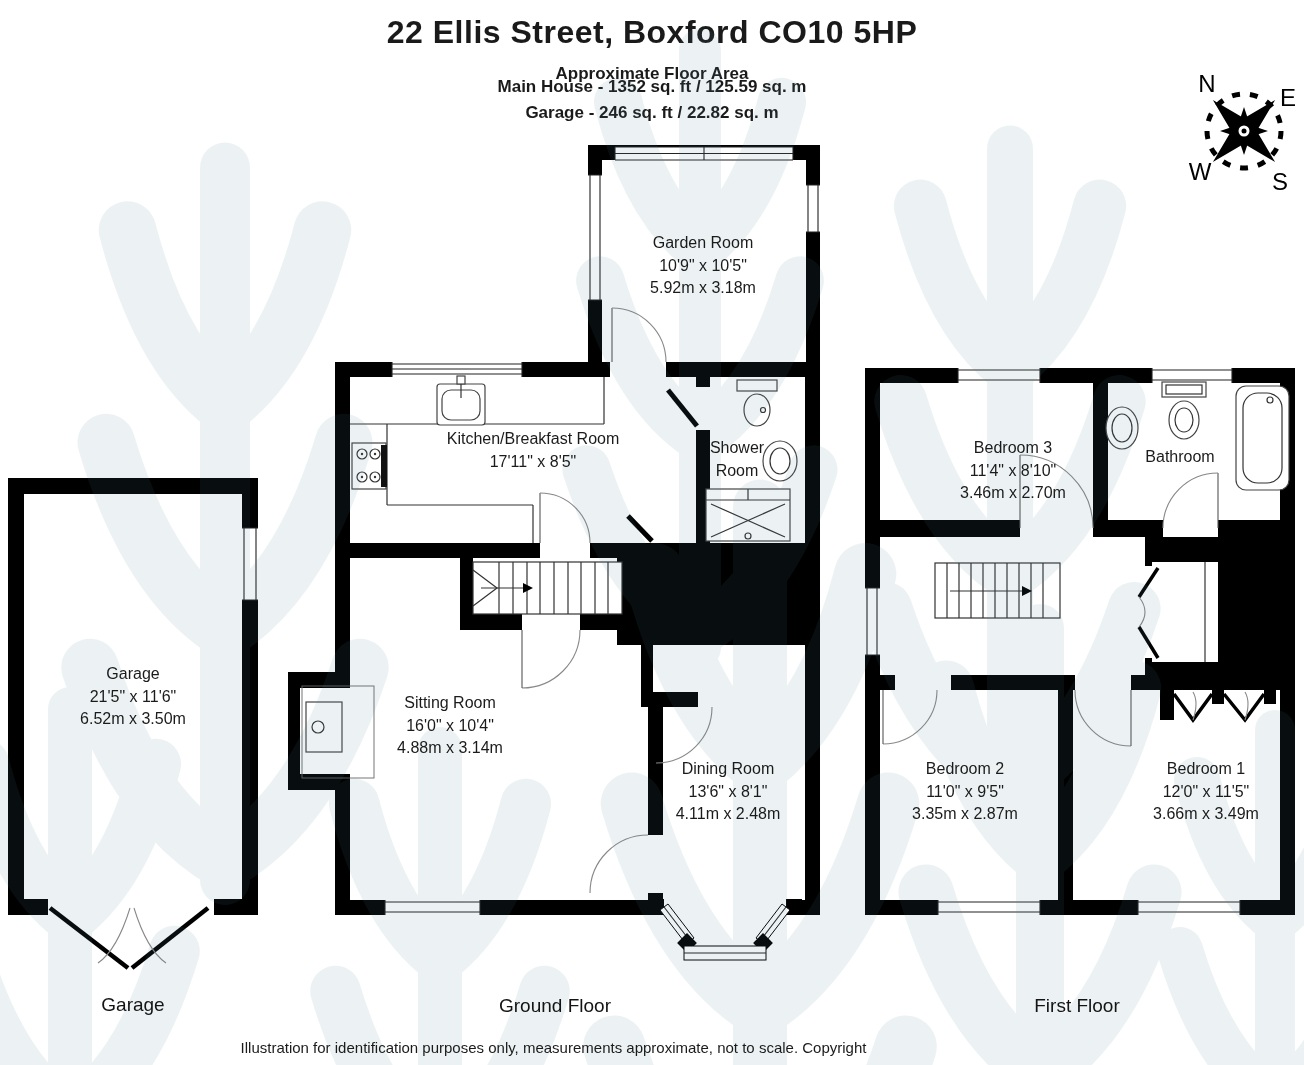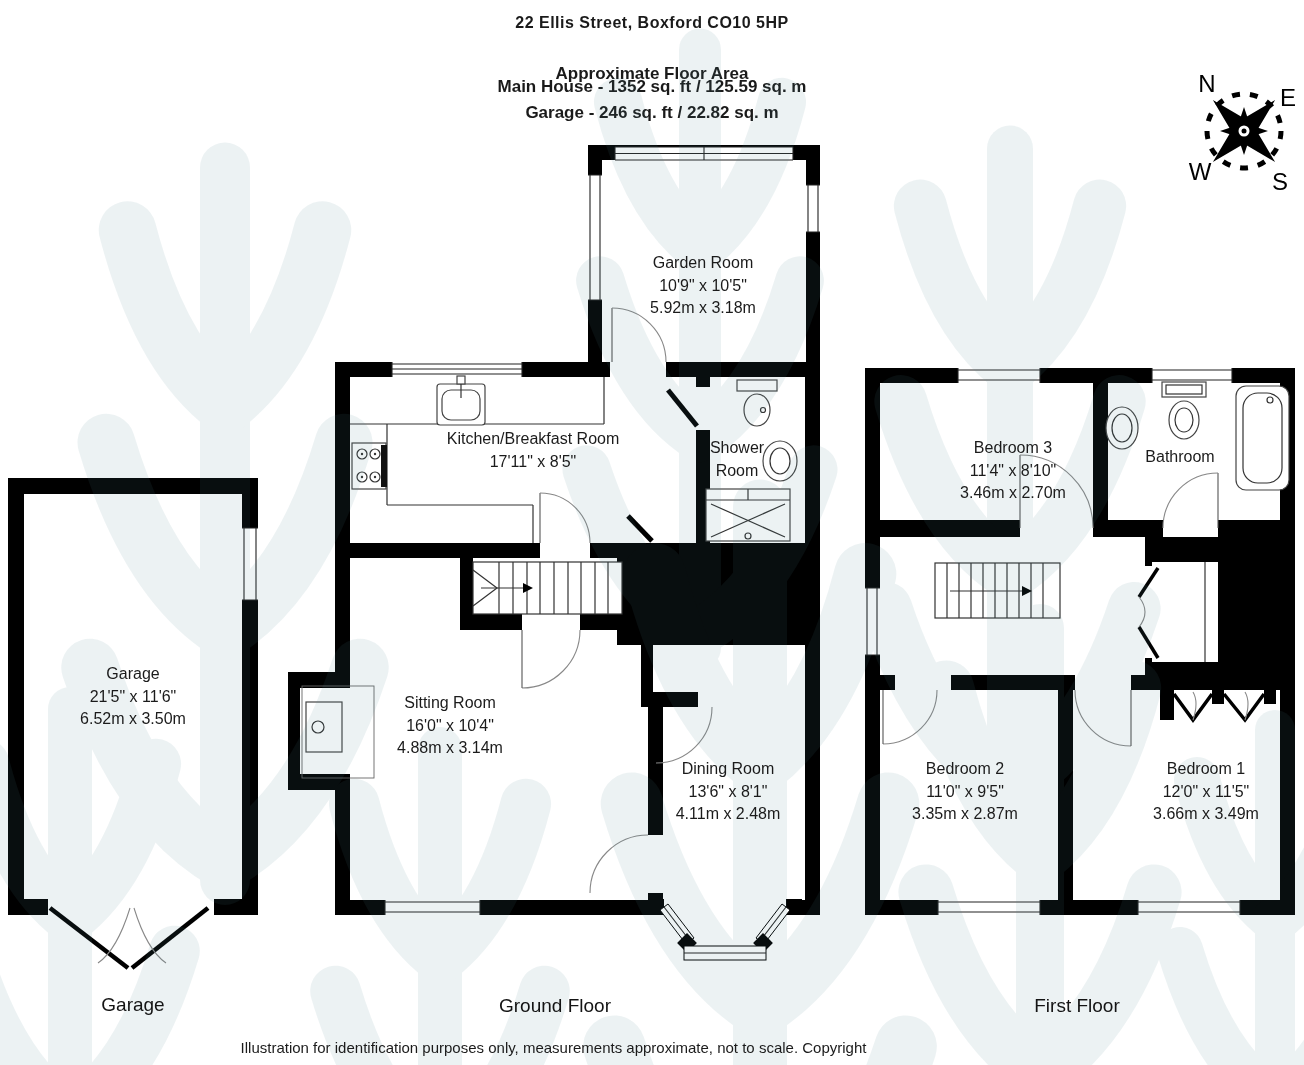--- a/index.html
+++ b/index.html
@@ -1,20 +1,20 @@
 <!DOCTYPE html>
 <html><head>
 <meta charset="utf-8">
 <style>
   html,body{margin:0;padding:0;background:#fff;}
   .page{position:relative;width:1304px;height:1065px;background:#ffffff;overflow:hidden;
         font-family:"Liberation Sans",sans-serif;color:#111;}
   .layer{position:absolute;left:0;top:0;pointer-events:none;}
   .hdr{position:absolute;left:0;width:1304px;text-align:center;color:#1a1a1a;}
-  .hdr.title{top:14px;font-size:16px;font-weight:bold;letter-spacing:.5px;}
+  .hdr.title{top:14px;font-size:32px;font-weight:bold;letter-spacing:.5px;}
   .hdr.sub{top:64px;font-size:17px;font-weight:bold;}
   .hdr.l1{top:77px;font-size:17px;font-weight:bold;text-align:center;}
   .hdr.l2{top:103px;font-size:17px;font-weight:bold;}
   .lbl{position:absolute;text-align:center;font-size:16px;line-height:1.42;color:#1b1b1b;z-index:6;}
   .lbl .nm{white-space:nowrap;}
   .floorlbl{position:absolute;text-align:center;font-size:19px;color:#141414;z-index:6;}
   .footer{position:absolute;left:0;top:1039px;width:1107px;text-align:center;font-size:15px;color:#1b1b1b;z-index:6;}
   svg{display:block;}
   .wall{fill:#000;}
   .thin{stroke:#333;stroke-width:1.2;fill:none;}
@@ -305,21 +305,21 @@
   <div class="hdr sub">Approximate Floor Area</div>
   <div class="hdr l1">Main House - 1352 sq. ft / 125.59 sq. m</div>
   <div class="hdr l2">Garage - 246 sq. ft / 22.82 sq. m</div>
 
   <div class="lbl" style="left:33px;top:663px;width:200px;">
     <div class="nm">Garage</div>
     <div>21'5" x 11'6"</div>
     <div>6.52m x 3.50m</div>
   </div>
 
-  <div class="lbl" style="left:603px;top:232px;width:200px;margin-top:20px;">
+  <div class="lbl" style="left:603px;top:232px;width:200px;">
     <div class="nm">Garden Room</div>
     <div>10'9" x 10'5"</div>
     <div>5.92m x 3.18m</div>
   </div>
 
   <div class="lbl" style="left:378px;top:428px;width:310px;">
     <div class="nm">Kitchen/Breakfast Room</div>
     <div>17'11" x 8'5"</div>
   </div>
 

